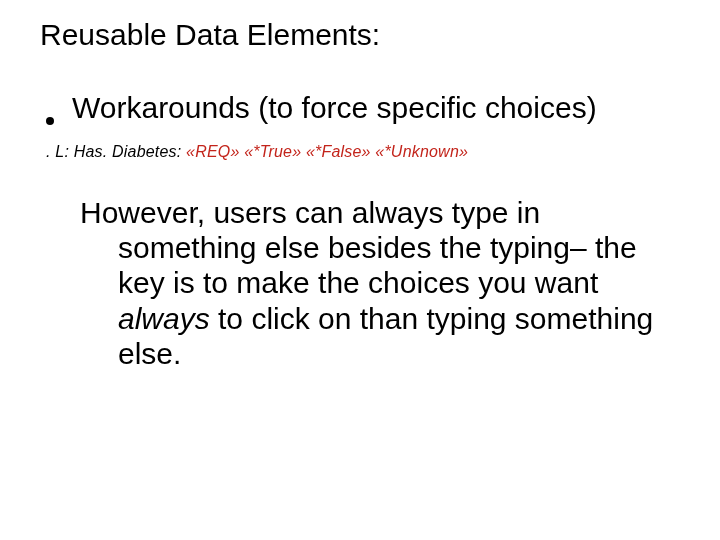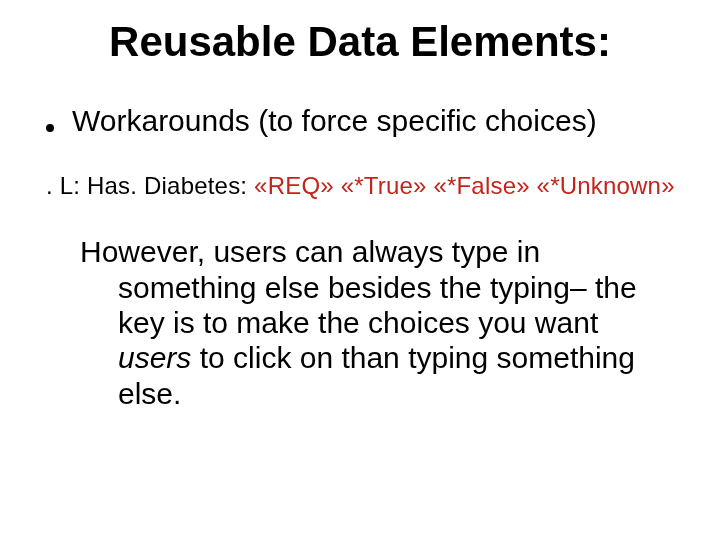--- a/index.html
+++ b/index.html
@@ -13,45 +13,46 @@
   }
   .slide {
     width: 720px;
     height: 540px;
     box-sizing: border-box;
     padding: 18px 40px 40px 40px;
     display: flex;
     flex-direction: column;
   }
   .title {
-    text-align: center;
-    font-size: 42px;
+    text-align: left;
+    font-size: 30px;
     line-height: 1.15;
-    font-weight: 700;
+    font-weight: 400;
     margin: 0 0 38px 0;
   }
   .bullet-row {
     display: flex;
-    align-items: center;
+    align-items: flex-end;
     font-size: 30px;
-    margin: 0 0 34px 6px;
+    margin: 0 0 18px 6px;
   }
   .bullet-dot {
     width: 8px;
     height: 8px;
     border-radius: 50%;
     background: #000;
     margin-top: 14px;
     margin-right: 18px;
     flex-shrink: 0;
   }
   .code-line {
-    font-size: 24px;
+    font-size: 16px;
     margin: 0 0 34px 6px;
     letter-spacing: 0.2px;
+    font-style: italic;
   }
   .code-line .hl {
     color: #c3241b;
   }
   .para {
     font-size: 30px;
     line-height: 1.18;
     margin: 0 6px 0 6px;
     text-indent: -38px;
     padding-left: 72px;
@@ -72,16 +73,16 @@
   <div class="bullet-row">
     <span class="bullet-dot"></span>
     <span>Workarounds (to force specific choices)</span>
   </div>
 
   <div class="code-line">
     <span>. L: Has. Diabetes: </span><span class="hl">«REQ»  «*True»  «*False»  «*Unknown»</span>
   </div>
 
   <p class="para">
-    <span>However, users can always type in something else besides the typing– the key is to make the choices you want </span><span class="ital">users</span><span> to click on than typing something else.</span>
+    <span>However, users can always type in something else besides the typing– the key is to make the choices you want </span><span class="ital">always</span><span> to click on than typing something else.</span>
   </p>
 
 </div>
 
 </body></html>

